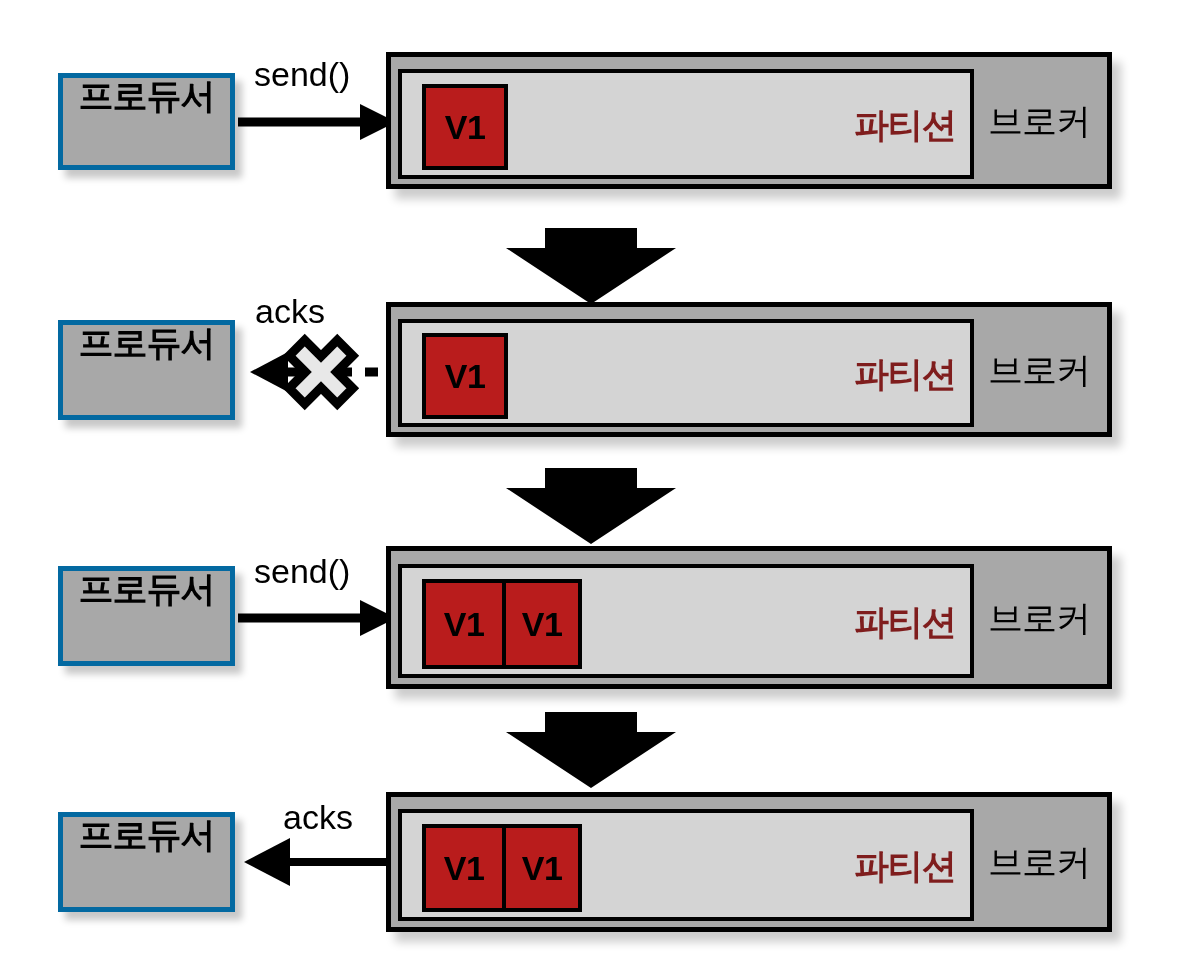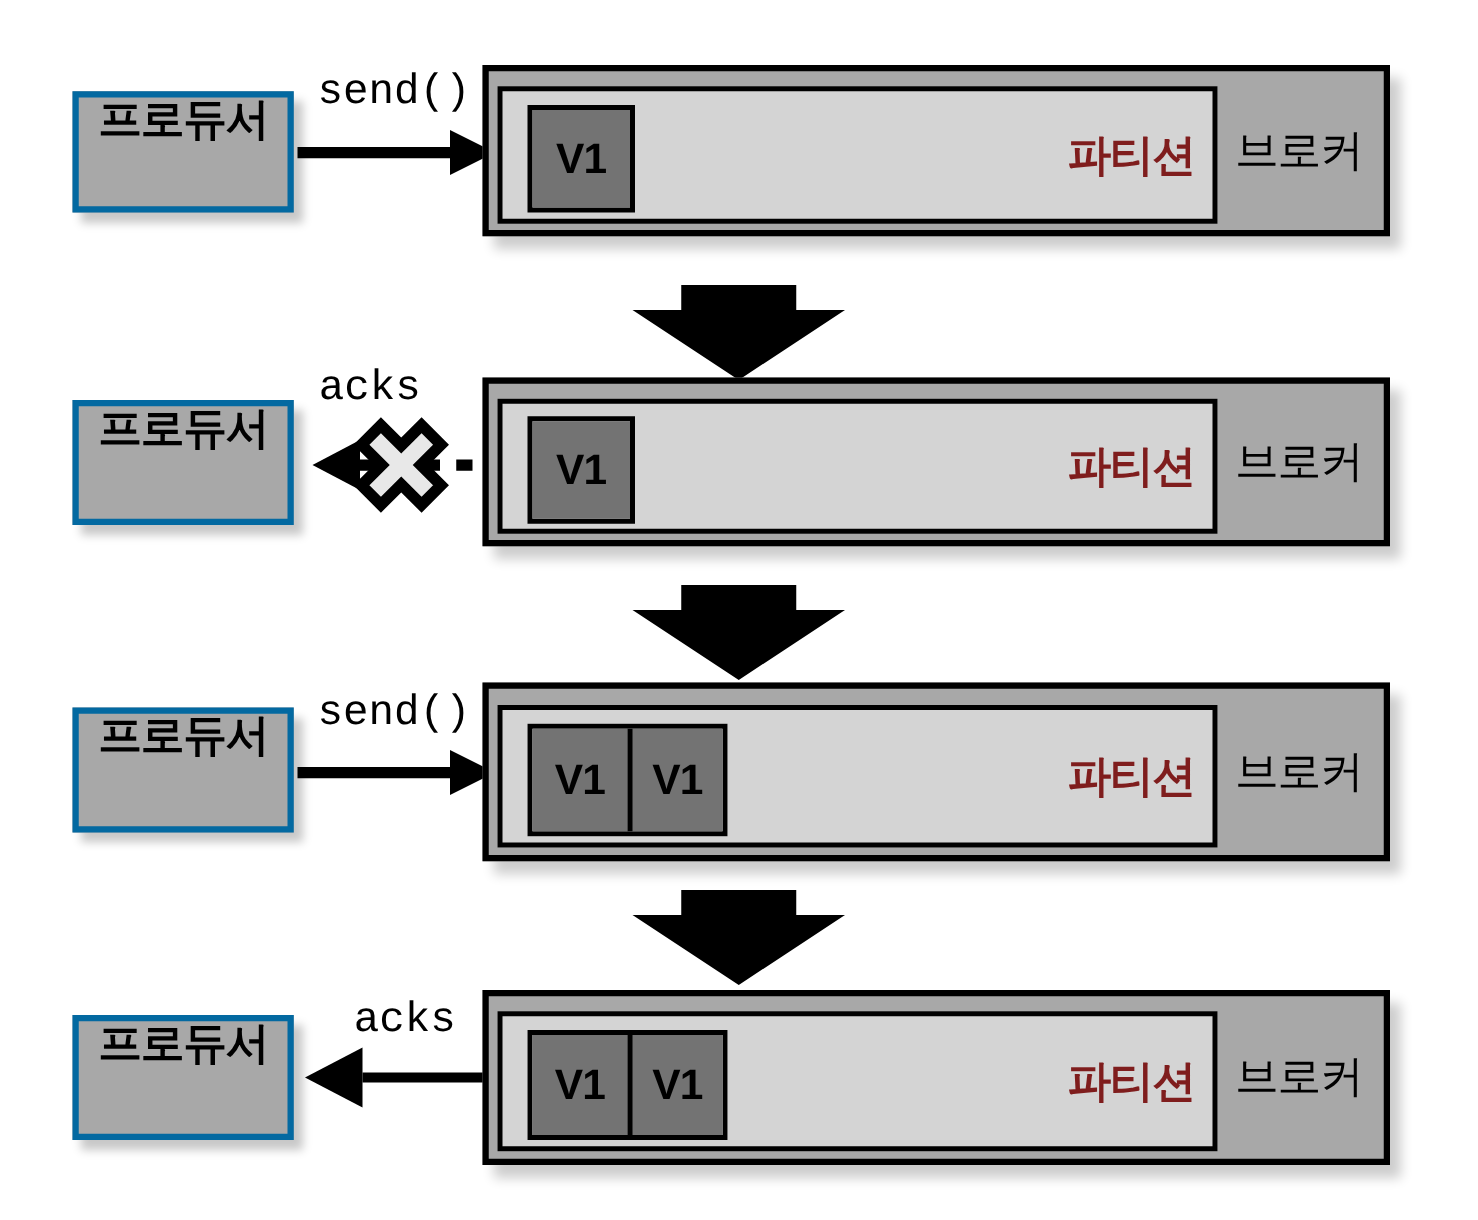--- a/index.html
+++ b/index.html
@@ -78,41 +78,40 @@
 
   
   .msg-strip {
     position: absolute;
     display: flex;
     border: 4px solid #000000;
     background: #ffffff;
     box-sizing: border-box;
   }
   .msg-cell {
-    background: #737373;
+    background: #b91c1c;
     box-sizing: border-box;
     display: flex;
     align-items: center;
     justify-content: center;
     font-size: 34px;
     font-weight: bold;
     color: #000000;
     letter-spacing: -0.5px;
   }
   .msg-cell + .msg-cell { border-left: 4px solid #000000; }
 
   
   .edge-label {
     position: absolute;
     font-size: 34px;
     font-weight: normal;
     color: #000000;
     white-space: nowrap;
     line-height: 1;
-    font-family: Liberation Mono, monospace;
   }
 
   
   #overlay {
     position: absolute;
     left: 0; top: 0;
     width: 1182px;
     height: 976px;
     pointer-events: none;
   }

